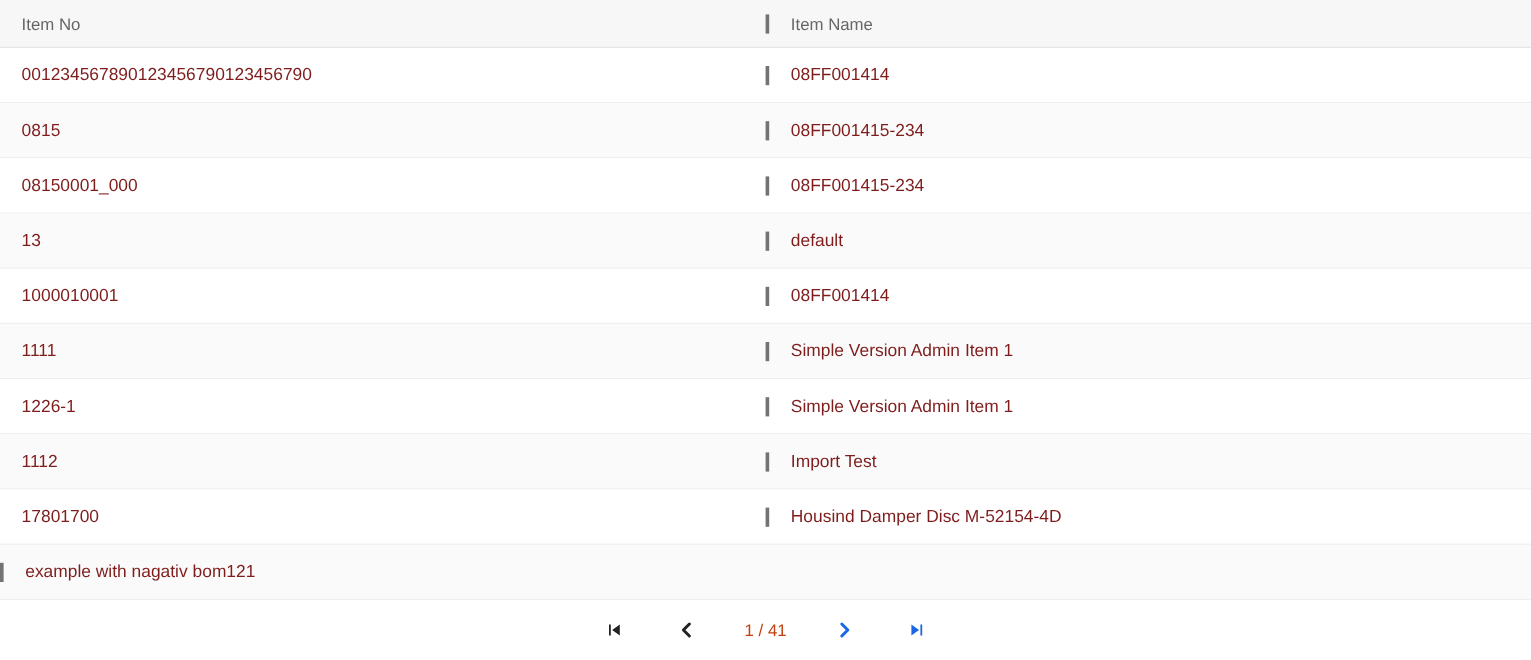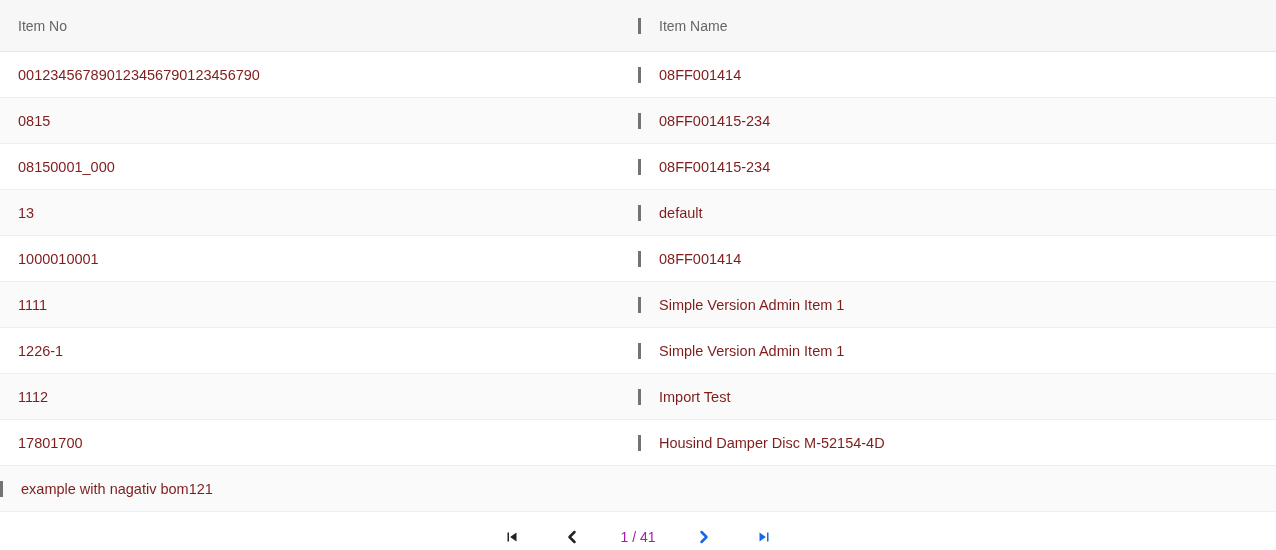--- a/index.html
+++ b/index.html
@@ -11,21 +11,21 @@
       width: 1276px;
     }
     .table {
       width: 100%;
       border-collapse: collapse;
     }
     .table-header {
       display: flex;
       background: #f7f7f7;
       border-bottom: 1px solid #e6e6e6;
-      height: 52px;
+      height: 40px;
       align-items: center;
     }
     .table-header .col {
       padding: 0 18px;
       color: #666;
       font-size: 14px;
     }
     .col-1 {
       width: 50%;
     }
@@ -71,21 +71,21 @@
       color: #222;
     }
     .pager-btn.disabled {
       color: #222;
       cursor: default;
     }
     .pager-btn.active {
       color: #1a66e8;
     }
     .pager-label {
-      color: #a21caf;
+      color: #c2410c;
       font-size: 14px;
     }
     svg { display: block; }
   </style>
 </head>
 <body>
 
 <div class="table">
   <div class="table-header">
     <div class="col col-1">Item No</div>

